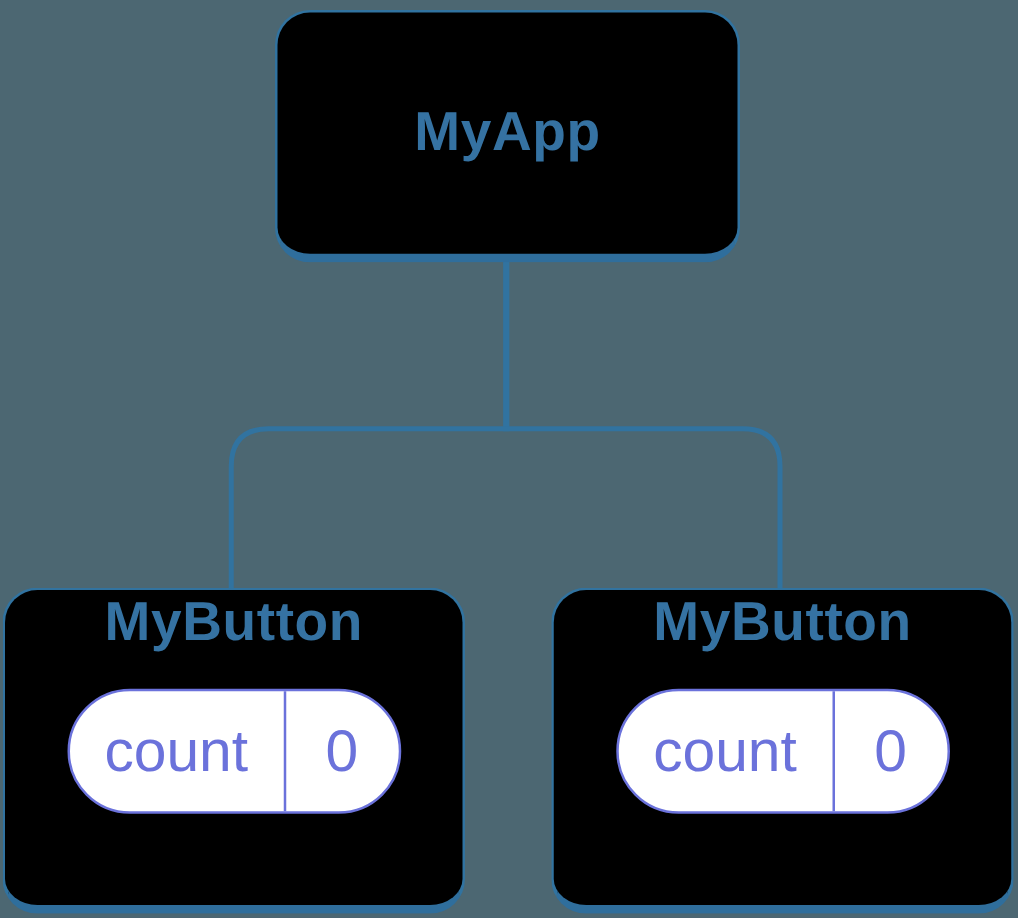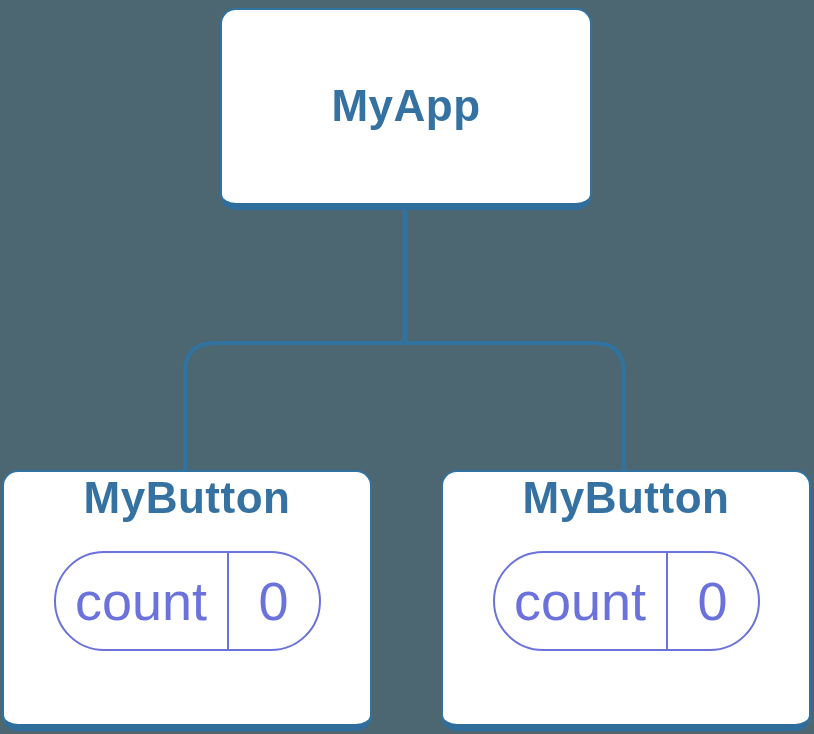--- a/index.html
+++ b/index.html
@@ -16,24 +16,24 @@
   }
   .connector-svg {
     position: absolute;
     left: 0; top: 0;
     width: 814px; height: 734px;
     pointer-events: none;
   }
   .node {
     position: absolute;
     box-sizing: border-box;
-    background: #ffffff;
+    background: #000000;
     border: 2px solid #3173A0;
     border-bottom: 7px solid #2F6E9C;
-    border-radius: 16px;
+    border-radius: 28px;
   }
   .node-root {
     left: 220px; top: 8px;
     width: 372px; height: 202px;
     display: flex;
     align-items: center;
     justify-content: center;
   }
   .node-child {
     top: 470px;
@@ -72,21 +72,21 @@
     justify-content: center;
   }
   .state-value-cell {
     flex: 1;
     display: flex;
     align-items: center;
     justify-content: center;
   }
   .state-text {
     color: #6B72DB;
-    font-size: 54px;
+    font-size: 47px;
     font-weight: 400;
   }
 </style>
 </head>
 <body>
 
 <div class="stage">
 
   <svg class="connector-svg" viewBox="0 0 814 734" xmlns="http://www.w3.org/2000/svg">
 

